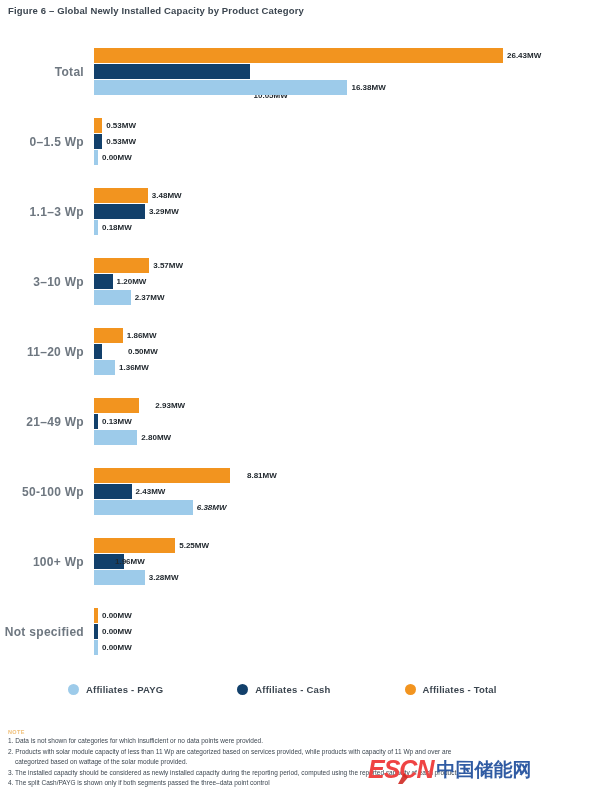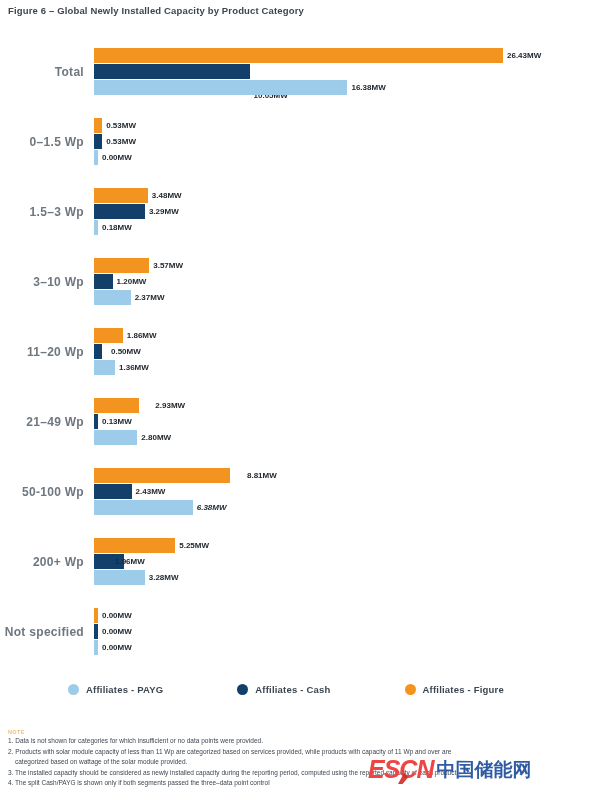--- a/index.html
+++ b/index.html
@@ -209,21 +209,21 @@
           <div class="bar cash" style="width: 8.20166px;"></div>
           <div class="bar-value" style="left: 8.20166px;">0.53MW</div>
         </div>
         <div class="bar-row">
           <div class="bar payg" style="width: 4px;"></div>
           <div class="bar-value" style="left: 4px;">0.00MW</div>
         </div>
       </div>
     </div>
     <div class="group" style="top: 140px;">
-      <div class="cat-label">1.5–3 Wp</div>
+      <div class="cat-label">1.1–3 Wp</div>
       <div class="bars">
         <div class="bar-row">
           <div class="bar total" style="width: 53.8524px;"></div>
           <div class="bar-value" style="left: 53.8524px;">3.48MW</div>
         </div>
         <div class="bar-row">
           <div class="bar cash" style="width: 50.9122px;"></div>
           <div class="bar-value" style="left: 50.9122px;">3.29MW</div>
         </div>
         <div class="bar-row">
@@ -251,21 +251,21 @@
     </div>
     <div class="group" style="top: 280px;">
       <div class="cat-label">11–20 Wp</div>
       <div class="bars">
         <div class="bar-row">
           <div class="bar total" style="width: 28.7832px;"></div>
           <div class="bar-value" style="left: 28.7832px;">1.86MW</div>
         </div>
         <div class="bar-row">
           <div class="bar cash" style="width: 7.73742px;"></div>
-          <div class="bar-value" style="left: 0; padding-left: 17px;">0.50MW</div>
+          <div class="bar-value" style="left: 17px; padding-left: 17px;">0.50MW</div>
         </div>
         <div class="bar-row">
           <div class="bar payg" style="width: 21.0458px;"></div>
           <div class="bar-value" style="left: 21.0458px;">1.36MW</div>
         </div>
       </div>
     </div>
     <div class="group" style="top: 350px;">
       <div class="cat-label">21–49 Wp</div>
       <div class="bars">
@@ -294,21 +294,21 @@
           <div class="bar cash" style="width: 37.6039px;"></div>
           <div class="bar-value" style="left: 37.6039px;">2.43MW</div>
         </div>
         <div class="bar-row">
           <div class="bar payg" style="width: 98.7295px;"></div>
           <div class="bar-value" style="left: 98.7295px; font-style: italic;">6.38MW</div>
         </div>
       </div>
     </div>
     <div class="group" style="top: 490px;">
-      <div class="cat-label">200+ Wp</div>
+      <div class="cat-label">100+ Wp</div>
       <div class="bars">
         <div class="bar-row">
           <div class="bar total" style="width: 81.2429px;"></div>
           <div class="bar-value" style="left: 81.2429px;">5.25MW</div>
         </div>
         <div class="bar-row">
           <div class="bar cash" style="width: 30.3307px;"></div>
           <div class="bar-value" style="left: 17px; text-align: right;">1.96MW</div>
         </div>
         <div class="bar-row">
@@ -340,21 +340,21 @@
     <div class="legend-item">
       <span class="legend-dot" style="background: rgb(157, 203, 234);"></span>
       <span class="legend-text">Affiliates - PAYG</span>
     </div>
     <div class="legend-item">
       <span class="legend-dot" style="background: rgb(18, 64, 107);"></span>
       <span class="legend-text">Affiliates - Cash</span>
     </div>
     <div class="legend-item">
       <span class="legend-dot" style="background: rgb(242, 148, 31);"></span>
-      <span class="legend-text">Affiliates - Figure</span>
+      <span class="legend-text">Affiliates - Total</span>
     </div>
   </div>
 
 <div id="notes">
   <div id="note-heading">NOTE</div>
 <div class="note-line"><span>1. Data is not shown for categories for which insufficient or no data points were provided.</span></div>
     <div class="note-line"><span>2. Products with solar module capacity of less than 11 Wp are categorized based on services provided, while products with capacity of 11 Wp and over are</span></div>
     <div class="note-line"><span class="indent"></span><span>categorized based on wattage of the solar module provided.</span></div>
     <div class="note-line"><span>3. The installed capacity should be considered as newly installed capacity during the reporting period, computed using the reported capacity of each product.</span></div>
     <div class="note-line"><span>4. The split Cash/PAYG is shown only if both segments passed the three–data point control</span></div>

